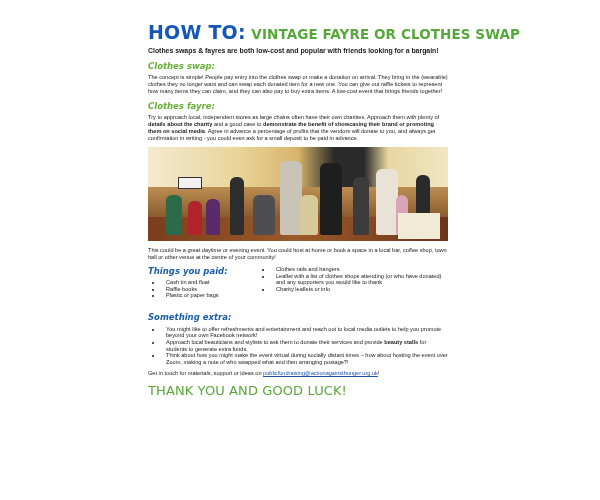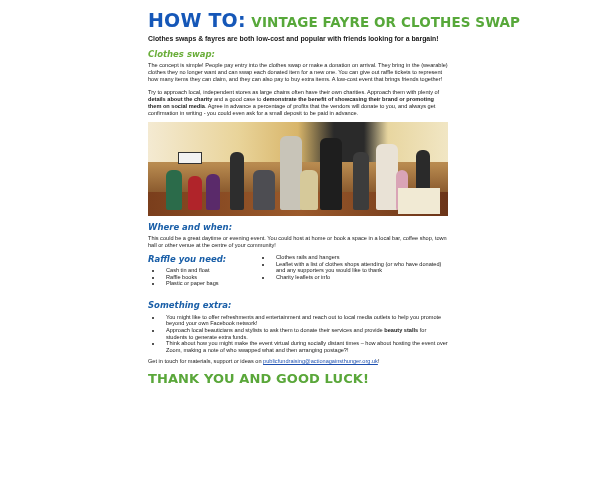--- a/index.html
+++ b/index.html
@@ -1,18 +1,18 @@
 <!DOCTYPE html>
 <html><head>
 <meta charset="utf-8">
 <style>
   html, body { margin: 0; padding: 0; background: #ffffff; }
   body { width: 600px; height: 500px; position: relative; overflow: hidden;
          font-family: "Liberation Sans", sans-serif; color: #1a1a1a; }
-  .page { position: absolute; left: 148px; top: 10px; width: 300px; }
+  .page { position: absolute; left: 148px; top: 22px; width: 300px; }
   .title { font-family: "DejaVu Sans", sans-serif; font-weight: bold; line-height: 20px; height: 20px; white-space: nowrap; }
   .title .how { color: #1557b8; font-size: 19px; letter-spacing: 0.2px; }
   .title .rest { color: #57a83a; font-size: 13.5px; letter-spacing: 0.1px; }
   .intro { font-size: 6.9px; font-weight: bold; margin-top: 4px; line-height: 9px; white-space: nowrap; }
   h2 { font-family: "DejaVu Sans", sans-serif; font-size: 8.5px; font-weight: bold; margin: 0; line-height: 11px; font-style: italic; }
   h2.green { color: #6aae3a; }
   h2.blue { color: #1a5fa8; }
   p { font-size: 5.6px; line-height: 7px; margin: 0; }
   b { font-weight: bold; }
   .sec { margin-top: 6px; }
@@ -27,40 +27,41 @@
   .photo .sign { position:absolute; left:30px; top:30px; width:22px; height:10px; background:#f2f2f2; border:1px solid #333; }
   .photo .table { position:absolute; right:8px; bottom:2px; width:42px; height:26px; background:#f1ead4; }
   .cols { display: flex; margin-top: 1px; }
   .cols ul { margin: 0; padding-left: 14px; }
   ul { font-size: 5.6px; line-height: 6.6px; margin: 3px 0 0 0; padding-left: 14px; }
   ul li { padding-left: 4px; }
   .col1 { width: 110px; margin-top: 6px !important; }
   .col2 { width: 190px; }
   .contact { font-size: 5.6px; line-height: 7px; margin-top: 5px; }
   .contact a { color: #1c4fb0; text-decoration: underline; }
-  .thanks { font-family: "DejaVu Sans", sans-serif; font-weight: bold; color: #5aa73a; font-size: 13px; margin-top: 6px; letter-spacing: 0.1px; }
+  .thanks { font-family: "DejaVu Sans", sans-serif; font-weight: normal; color: #5aa73a; font-size: 13px; margin-top: 6px; letter-spacing: 0.1px; }
 </style>
 </head>
 <body>
 
 <div class="page">
 
   <div class="title">
     <span class="how">HOW TO:</span>
     <span class="rest">VINTAGE FAYRE OR CLOTHES SWAP</span>
   </div>
 
   <div class="intro">Clothes swaps &amp; fayres are both low-cost and popular with friends looking for a bargain!</div>
 
   <div class="sec">
     <h2 class="green">Clothes swap:</h2>
     <p>The concept is simple! People pay entry into the clothes swap or make a donation on arrival. They bring in the (wearable) clothes they no longer want and can swap each donated item for a new one. You can give out raffle tickets to represent how many items they can claim, and they can also pay to buy extra items. A low-cost event that brings friends together!</p>
   </div>
 
   <div class="sec">
+    <h2 class="green">Clothes fayre:</h2>
     <p><span>Try to approach local, independent stores as large chains often have their own charities.  Approach them with plenty of </span><b>details about the charity</b><span> and a good case to </span><b>demonstrate the benefit of showcasing their brand or promoting them on social media</b><span>. Agree in advance a percentage of profits that the vendors will donate to you, and always get confirmation in writing - you could even ask for a small deposit to be paid in advance.</span></p>
   </div>
 
   <div class="photo" title="Photo of people browsing clothes rails at a clothes swap event">
     <div class="wall"></div>
     <div class="floor"></div>
     <div class="sign"></div>
     <div class="fig" style="left:18px;width:16px;height:40px;background:#2b6b4a;"></div>
     <div class="fig" style="left:40px;width:14px;height:34px;background:#b0242a;"></div>
     <div class="fig" style="left:58px;width:14px;height:36px;background:#5a2a6a;"></div>
@@ -70,28 +71,27 @@
     <div class="fig" style="left:152px;width:18px;height:40px;background:#d6c99a;"></div>
     <div class="fig" style="left:172px;width:22px;height:72px;background:#1e1e1e;"></div>
     <div class="fig" style="left:205px;width:16px;height:58px;background:#3c3c3c;"></div>
     <div class="fig" style="left:228px;width:22px;height:66px;background:#e9e2d6;"></div>
     <div class="fig" style="left:248px;width:12px;height:40px;background:#d9a4b6;"></div>
     <div class="fig" style="left:268px;width:14px;height:60px;background:#2a2a2a;"></div>
     <div class="table"></div>
   </div>
 
   <div class="sec">
-    <h2 class="blue">Where and when:</h2>
     <p>This could be a great daytime or evening event. You could host at home or book a space in a local bar, coffee shop, town hall or other venue at the centre of your community!</p>
   </div>
 
   <div class="sec" style="margin-top:5px">
     <div class="cols">
       <div class="col1">
-        <h2 class="blue" style="margin-top:-6px">Raffle you need:</h2>
+        <h2 class="blue" style="margin-top:-6px">Things you paid:</h2>
         <ul>
           <li>Cash tin and float</li>
           <li>Raffle books</li>
           <li>Plastic or paper bags</li>
         </ul>
       </div>
       <div class="col2">
         <ul>
           <li>Clothes rails and hangers</li>
           <li>Leaflet with a list of clothes shops attending (or who have donated) and any supporters you would like to thank</li>

